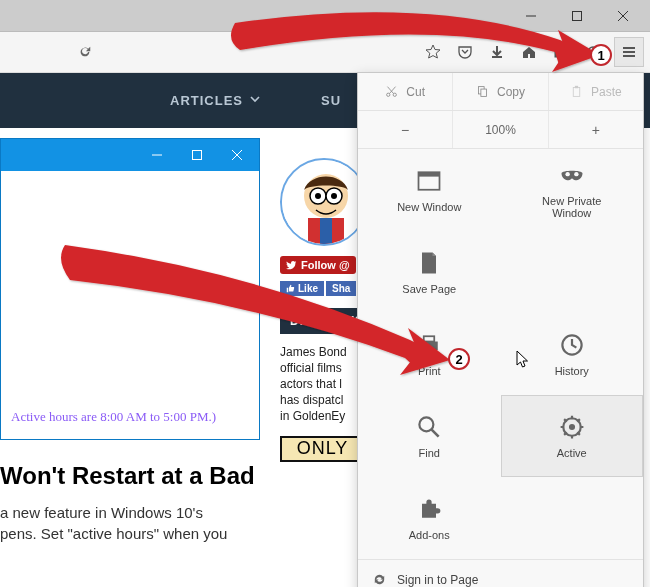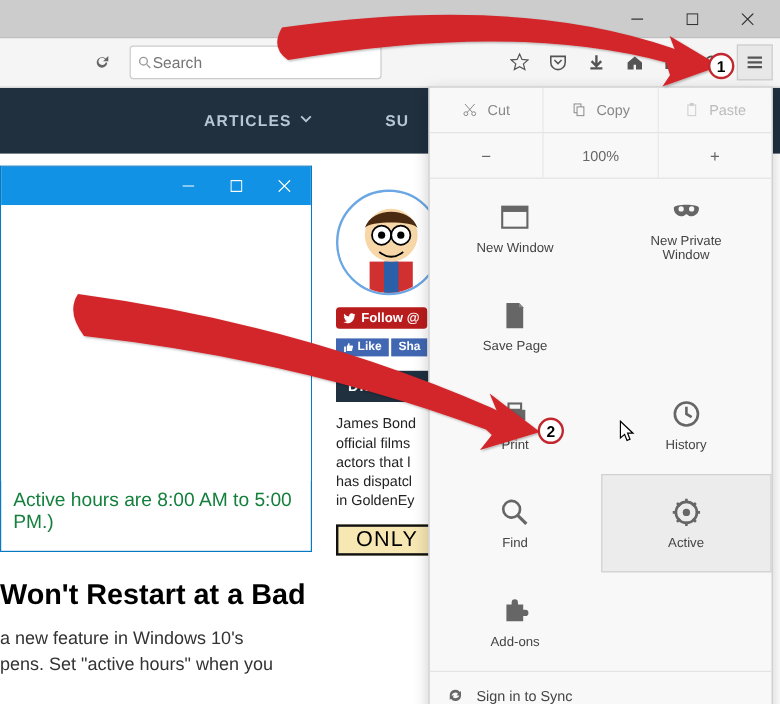--- a/index.html
+++ b/index.html
@@ -26,21 +26,21 @@
   .sitenav-item { font-size:13px; font-weight:700; letter-spacing:1px; display:flex; gap:6px;}
   .chev-down { width:12px;height:12px;}
 
   
   .page { position:relative; padding:10px 0 0 0; display:flex; }
   .leftcol { width:280px; padding:0 0 0 0;}
   .dialogmock { width:260px; border:1px solid #0a79c4; background:#fff; position:relative; margin-left:0;}
   .dialog-title { height:32px; background:#1292e4; display:flex; justify-content:flex-end; align-items:center; padding:0 2px;}
   .dlg-btn { width:40px; height:30px; display:flex; align-items:center; justify-content:center; color:#fff;}
   .dlg-body { height:230px; background:#fff;}
-  .dlg-foot { padding:8px 10px 14px; font-size:16px; color:#15803d;}
+  .dlg-foot { padding:8px 10px 14px; font-size:13px; color:#8b5cf6;font-family:Liberation Serif, serif;}
   .headline { font-size:24px; font-weight:800; color:#000; margin:22px 0 12px 0;}
   .para { font-size:15px; color:#333; line-height:1.4;}
 
   .rightcol { width:120px; padding:20px 0 0 0;}
   .avatar { width:88px;height:88px; border:2px solid #6aa7e4; border-radius:50%; overflow:hidden; background:#fdfdfd; position:relative;}
   .twitter-btn { margin-top:10px; background:#b91c1c; color:#fff; font-size:11px; padding:3px 6px; border-radius:3px; display:inline-flex; align-items:center; gap:4px; font-weight:600;}
   .fb-row { margin-top:6px; display:flex; gap:2px;}
   .fb-btn { background:#4267b2; color:#fff;font-size:10px; padding:2px 6px; font-weight:600; display:inline-flex; align-items:center; gap:3px;}
   .didyou { margin-top:12px; background:#20303f; color:#fff; font-size:12px; font-weight:800; padding:6px 10px; letter-spacing:1px; width:115px;}
   .trivia { margin-top:10px; font-size:12px; color:#222; line-height:1.35; width:120px;}
@@ -96,27 +96,20 @@
       </svg>
   </div>
 </div>
 
 <div class="toolbar">
   <div class="tool-spacer"></div>
   <div class="reload">
     <svg viewBox="0 0 16 16" width="14" height="14">
         <path d="M13 8a5 5 0 1 1-1.5-3.6L14 2v5H9l2-2A3.5 3.5 0 1 0 11.5 8H13z" fill="#666"></path>
       </svg>
-  </div>
-  <div class="searchbox">
-    <svg viewBox="0 0 16 16" width="13" height="13">
-        <circle cx="6" cy="6" r="4.2" fill="none" stroke="#999" stroke-width="1.5"></circle>
-        <path d="M9.5 9.5l4 4" stroke="#999" stroke-width="1.5"></path>
-      </svg>
-    <input placeholder="Search" style="">
   </div>
   <div class="tool-icons">
     <div class="ticon">
         <svg viewBox="0 0 16 16">
           <path d="M8 1l2 4.5 5 .4-3.8 3.3 1.2 4.8L8 11.6 3.6 14l1.2-4.8L1 5.9l5-.4z" fill="none" stroke="#555" stroke-width="1"></path>
         </svg>
       </div>
     <div class="ticon">
         <svg viewBox="0 0 16 16">
           <path d="M2 3h12v5a6 6 0 0 1-12 0V3zm3 3l3 3 3-3" fill="none" stroke="#555" stroke-width="1.3"></path>
@@ -330,21 +323,21 @@
           <path d="M8 10h5v-2a3 3 0 1 1 6 0v2h5v5h2a3 3 0 1 1 0 6h-2v5H8V10z" fill="#666"></path>
         </svg>
       <span>Add-ons</span>
     </div>
   </div>
 
   <div class="sync-row">
     <svg viewBox="0 0 16 16" width="15" height="15">
         <path d="M3 8a5 5 0 0 1 9-3l1-1v4H9l1.4-1.4A3.5 3.5 0 0 0 4.5 8H3zm10 0a5 5 0 0 1-9 3l-1 1V8h4l-1.4 1.4A3.5 3.5 0 0 0 11.5 8H13z" fill="#666"></path>
       </svg>
-    <span>Sign in to Sync</span>
+    <span>Sign in to Page</span>
   </div>
   <div class="foot-row">
     <div class="cust">
       <svg viewBox="0 0 14 14" width="13" height="13">
           <rect x="1" y="1" width="12" height="12" fill="none" stroke="#888"></rect>
           <path d="M7 4v6M4 7h6" stroke="#888" stroke-width="1.4"></path>
         </svg>
       <span>Customize</span>
     </div>
     <div class="spacer"></div>

